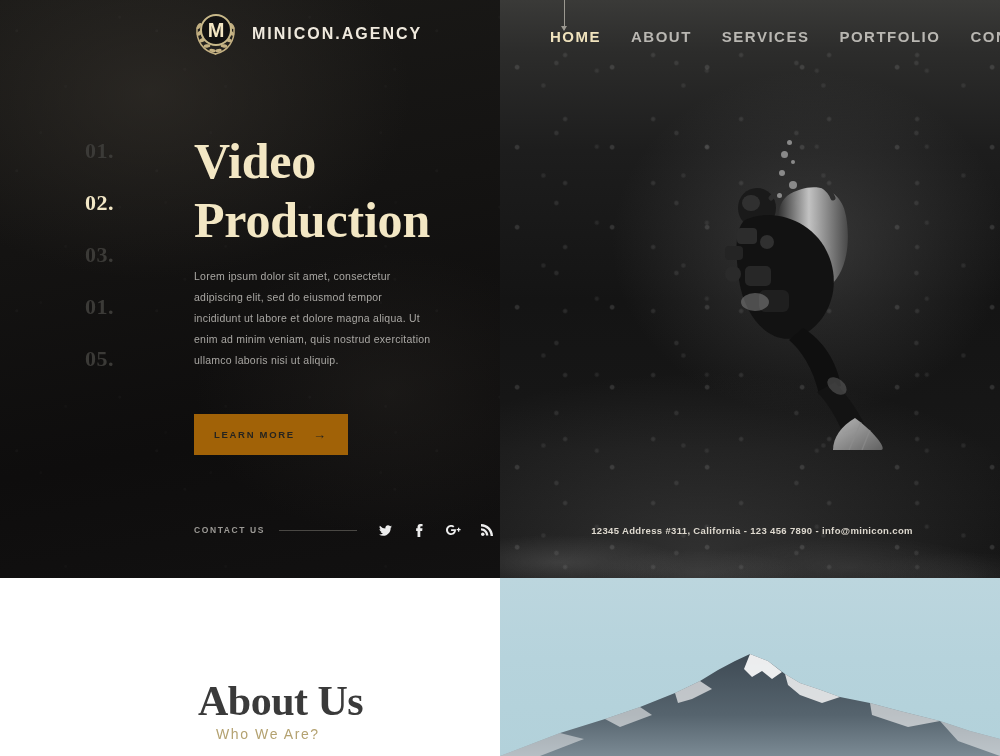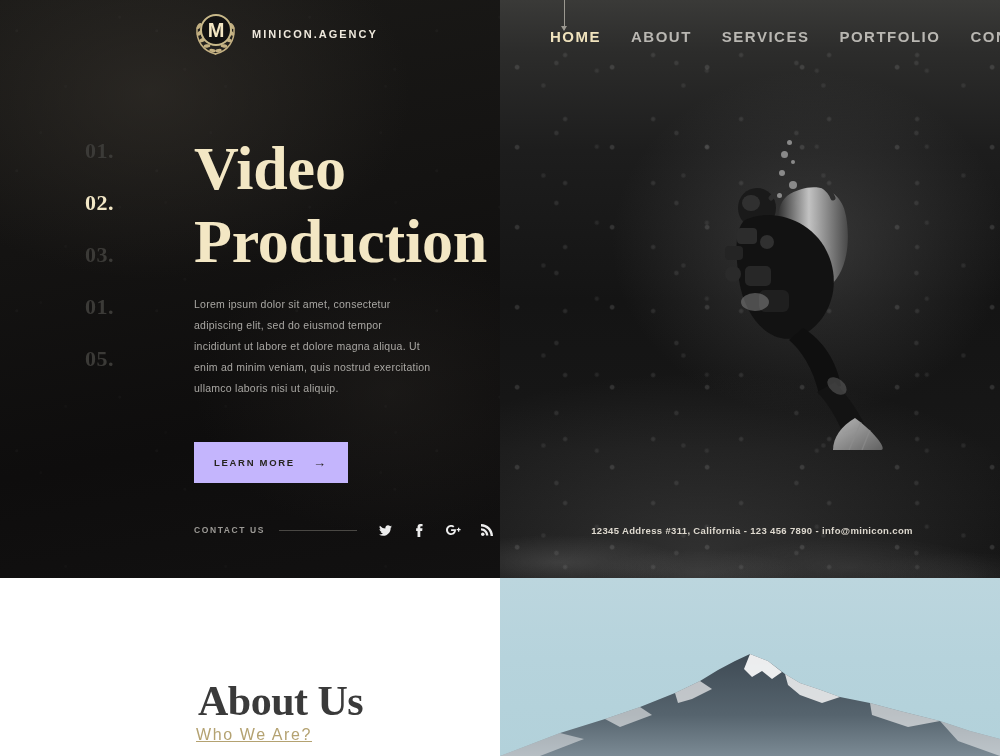--- a/index.html
+++ b/index.html
@@ -77,21 +77,21 @@
   
   .logo-wrap { position:absolute; left:192px; top:10px; display:flex; align-items:center; gap:13px; z-index:9; }
   .logo-badge { position:relative; width:47px; height:47px; }
   .logo-circle{
     position:absolute; left:8px; top:4px; width:32px; height:32px; border-radius:50%;
     background:#141312; border:2px solid #c9b98a;
     display:flex; align-items:center; justify-content:center;
   }
   .logo-m{ color:#f3e6c3; font-family:"Liberation Sans", sans-serif; font-weight:700; font-size:20px; line-height:1; }
   .logo-name{
-    color:#efe9dd; font-size:11px; letter-spacing:2.0px; font-weight:700;
+    color:#efe9dd; font-size:16px; letter-spacing:2.0px; font-weight:700;
   }
 
   .nav { position:absolute; left:550px; top:28px; display:flex; gap:30px; z-index:9; }
   .nav a{
     color:#b9b7b2; font-size:15px; letter-spacing:1.5px; font-weight:700;
     text-decoration:none;
   }
   .nav a.active{ color:#f0e3bd; }
   .nav-indicator{
     position:absolute; left:564px; top:0px; width:1px; height:30px; background:#9b9890; z-index:9;
@@ -112,29 +112,29 @@
   .slide-num{
     font-family:"Liberation Serif", serif; font-weight:700; font-size:22px;
     color:#3b3a37; line-height:1; margin-bottom:30px; letter-spacing:.5px;
   }
   .slide-num.active{ color:#f2e7c6; }
 
   
   .hero-content{ position:absolute; left:194px; top:132px; width:270px; z-index:6; }
   .hero-title{
     font-family:"Liberation Serif", serif; font-weight:700;
-    font-size:62px; line-height:1.18; color:#f3e7c4; letter-spacing:-.2px;
+    font-size:50px; line-height:1.18; color:#f3e7c4; letter-spacing:-.2px;
   }
   .hero-body{
     margin-top:16px; color:#a9a7a3; font-size:10.5px; line-height:2.0; letter-spacing:.25px;
     width:238px;
   }
   .learn-btn{
     margin-top:43px; display:inline-flex; align-items:center; gap:18px;
-    background:#c4b5fd; color:#26241f; border:0;
+    background:#a16207; color:#26241f; border:0;
     padding:14px 20px; font-size:9.5px; font-weight:700; letter-spacing:1.7px;
     cursor:pointer; font-family:"Liberation Sans", sans-serif;
   }
   .learn-btn .arw{ font-size:13px; line-height:1; }
 
   
   .follow{ position:absolute; left:194px; top:522px; display:flex; align-items:center; gap:0; z-index:6; }
   .follow-label{ color:#9c9a96; font-size:8.5px; font-weight:700; letter-spacing:1.6px; }
   .follow-line{ width:78px; height:1px; background:#4a4844; margin:0 14px; }
   .socials{ display:flex; gap:14px; margin-left:4px; }
@@ -154,22 +154,22 @@
   
   .about-left{
     position:absolute; left:0; top:578px; width:565px; height:178px; background:#ffffff;
   }
   .about-title{
     position:absolute; left:198px; top:102px;
     font-family:"Liberation Serif", serif; font-weight:700; font-size:42px;
     color:#3a3a3a; line-height:1; letter-spacing:-.5px;
   }
   .about-sub{
-    position:absolute; left:196px; top:148px;
-    color:#b4a271; font-size:16px; letter-spacing:1.6px;text-decoration:underline;
+    position:absolute; left:216px; top:148px;
+    color:#b4a271; font-size:14px; letter-spacing:1.6px;
   }
 
   .about-right{
     position:absolute; left:500px; top:578px; width:500px; height:178px; overflow:hidden;
     background:linear-gradient(180deg,#bcd6de 0%, #b6d3dc 45%, #b2d1da 100%);
   }
   .mountain{ position:absolute; left:0; bottom:0; width:500px; height:115px; }
 </style>
 </head>
 <body>

